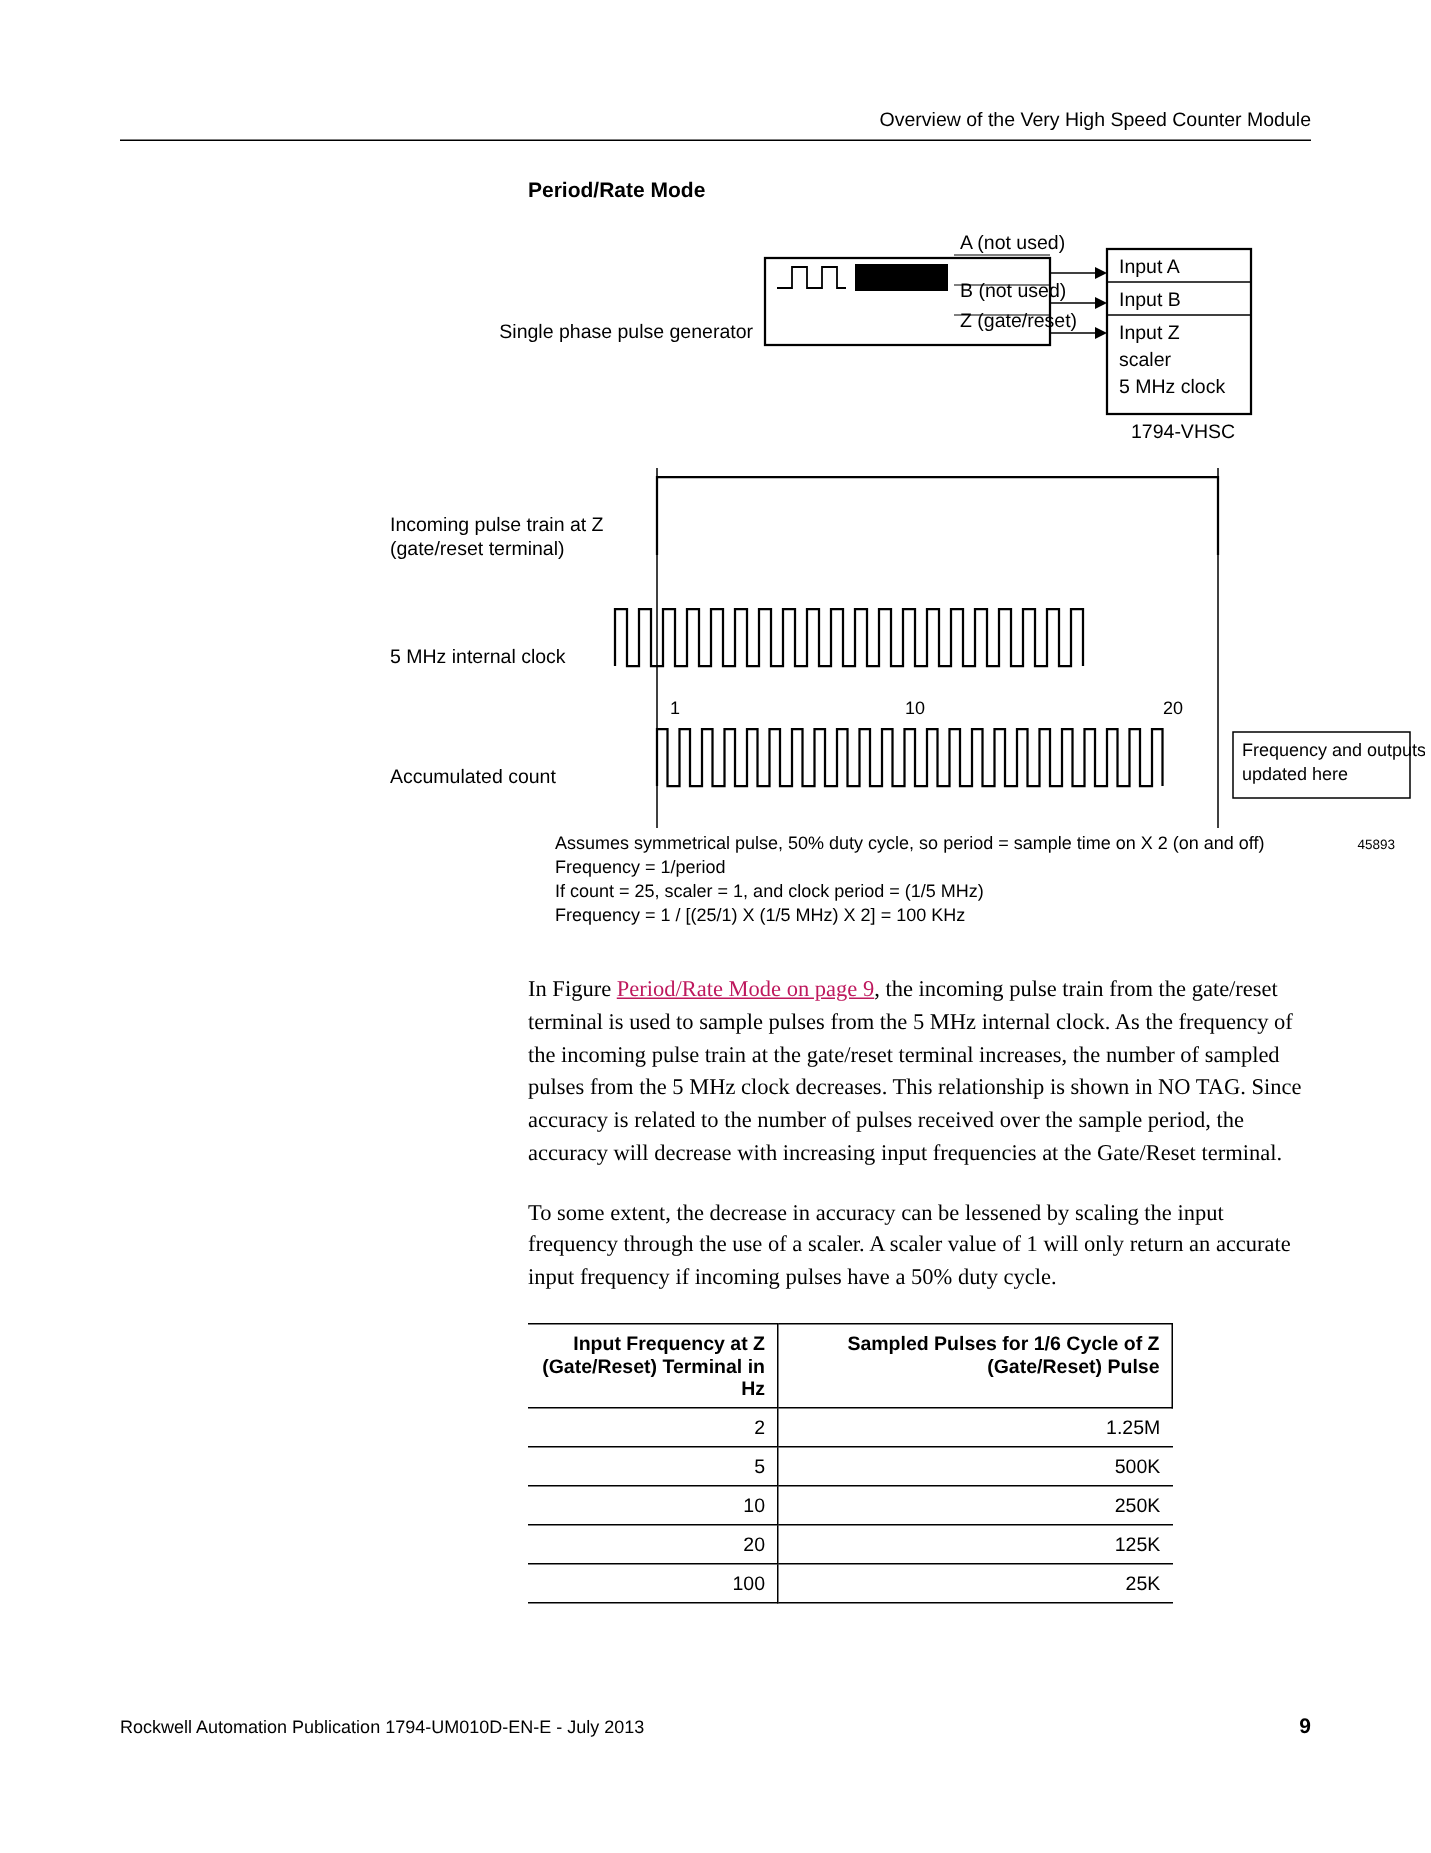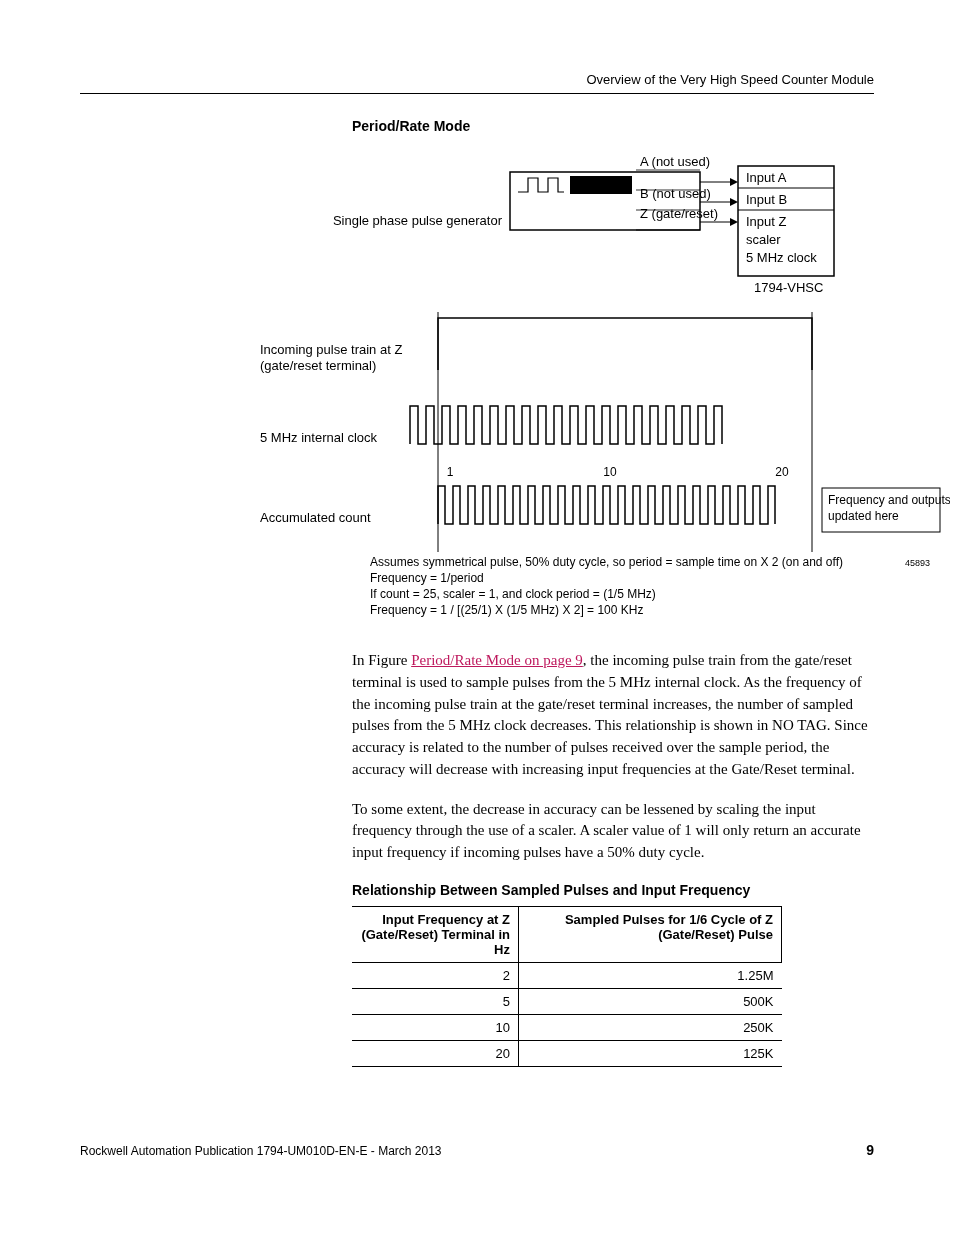--- a/index.html
+++ b/index.html
@@ -194,21 +194,20 @@
 
     <div style="height:28px;"></div>
 
     <div class="body-text">
       <p>
         <span>In Figure </span><a href="#" class="link">Period/Rate Mode on page 9</a><span>, the incoming pulse train from the gate/reset terminal is used to sample pulses from the 5 MHz internal clock. As the frequency of the incoming pulse train at the gate/reset terminal increases, the number of sampled pulses from the 5 MHz clock decreases. This relationship is shown in NO TAG. Since accuracy is related to the number of pulses received over the sample period, the accuracy will decrease with increasing input frequencies at the Gate/Reset terminal.</span>
       </p>
       <p>To some extent, the decrease in accuracy can be lessened by scaling the input frequency through the use of a scaler. A scaler value of 1 will only return an accurate input frequency if incoming pulses have a 50% duty cycle.</p>
     </div>
 
-    <div class="table-title">Relationship Between Sampled Pulses and Input Frequency</div>
 
     <table class="freq">
       <tbody>
           <tr>
         <th style="width:150px;">Input Frequency at Z (Gate/Reset) Terminal in Hz</th>
         <th>Sampled Pulses for 1/6 Cycle of Z (Gate/Reset) Pulse</th>
       </tr>
       <tr>
             <td class="col1">2</td>
             <td>1.25M</td>
@@ -218,20 +217,24 @@
             <td>500K</td>
           </tr>
       <tr>
             <td class="col1">10</td>
             <td>250K</td>
           </tr>
       <tr>
             <td class="col1">20</td>
             <td>125K</td>
           </tr>
+      <tr>
+            <td class="col1">100</td>
+            <td>25K</td>
+          </tr>
     </tbody>
       </table>
 
   </div>
 
-  <div class="footer">Rockwell Automation Publication 1794-UM010D-EN-E - March 2013</div>
+  <div class="footer">Rockwell Automation Publication 1794-UM010D-EN-E - July 2013</div>
   <div class="page-num">9</div>
 </div>
 
 </body></html>

